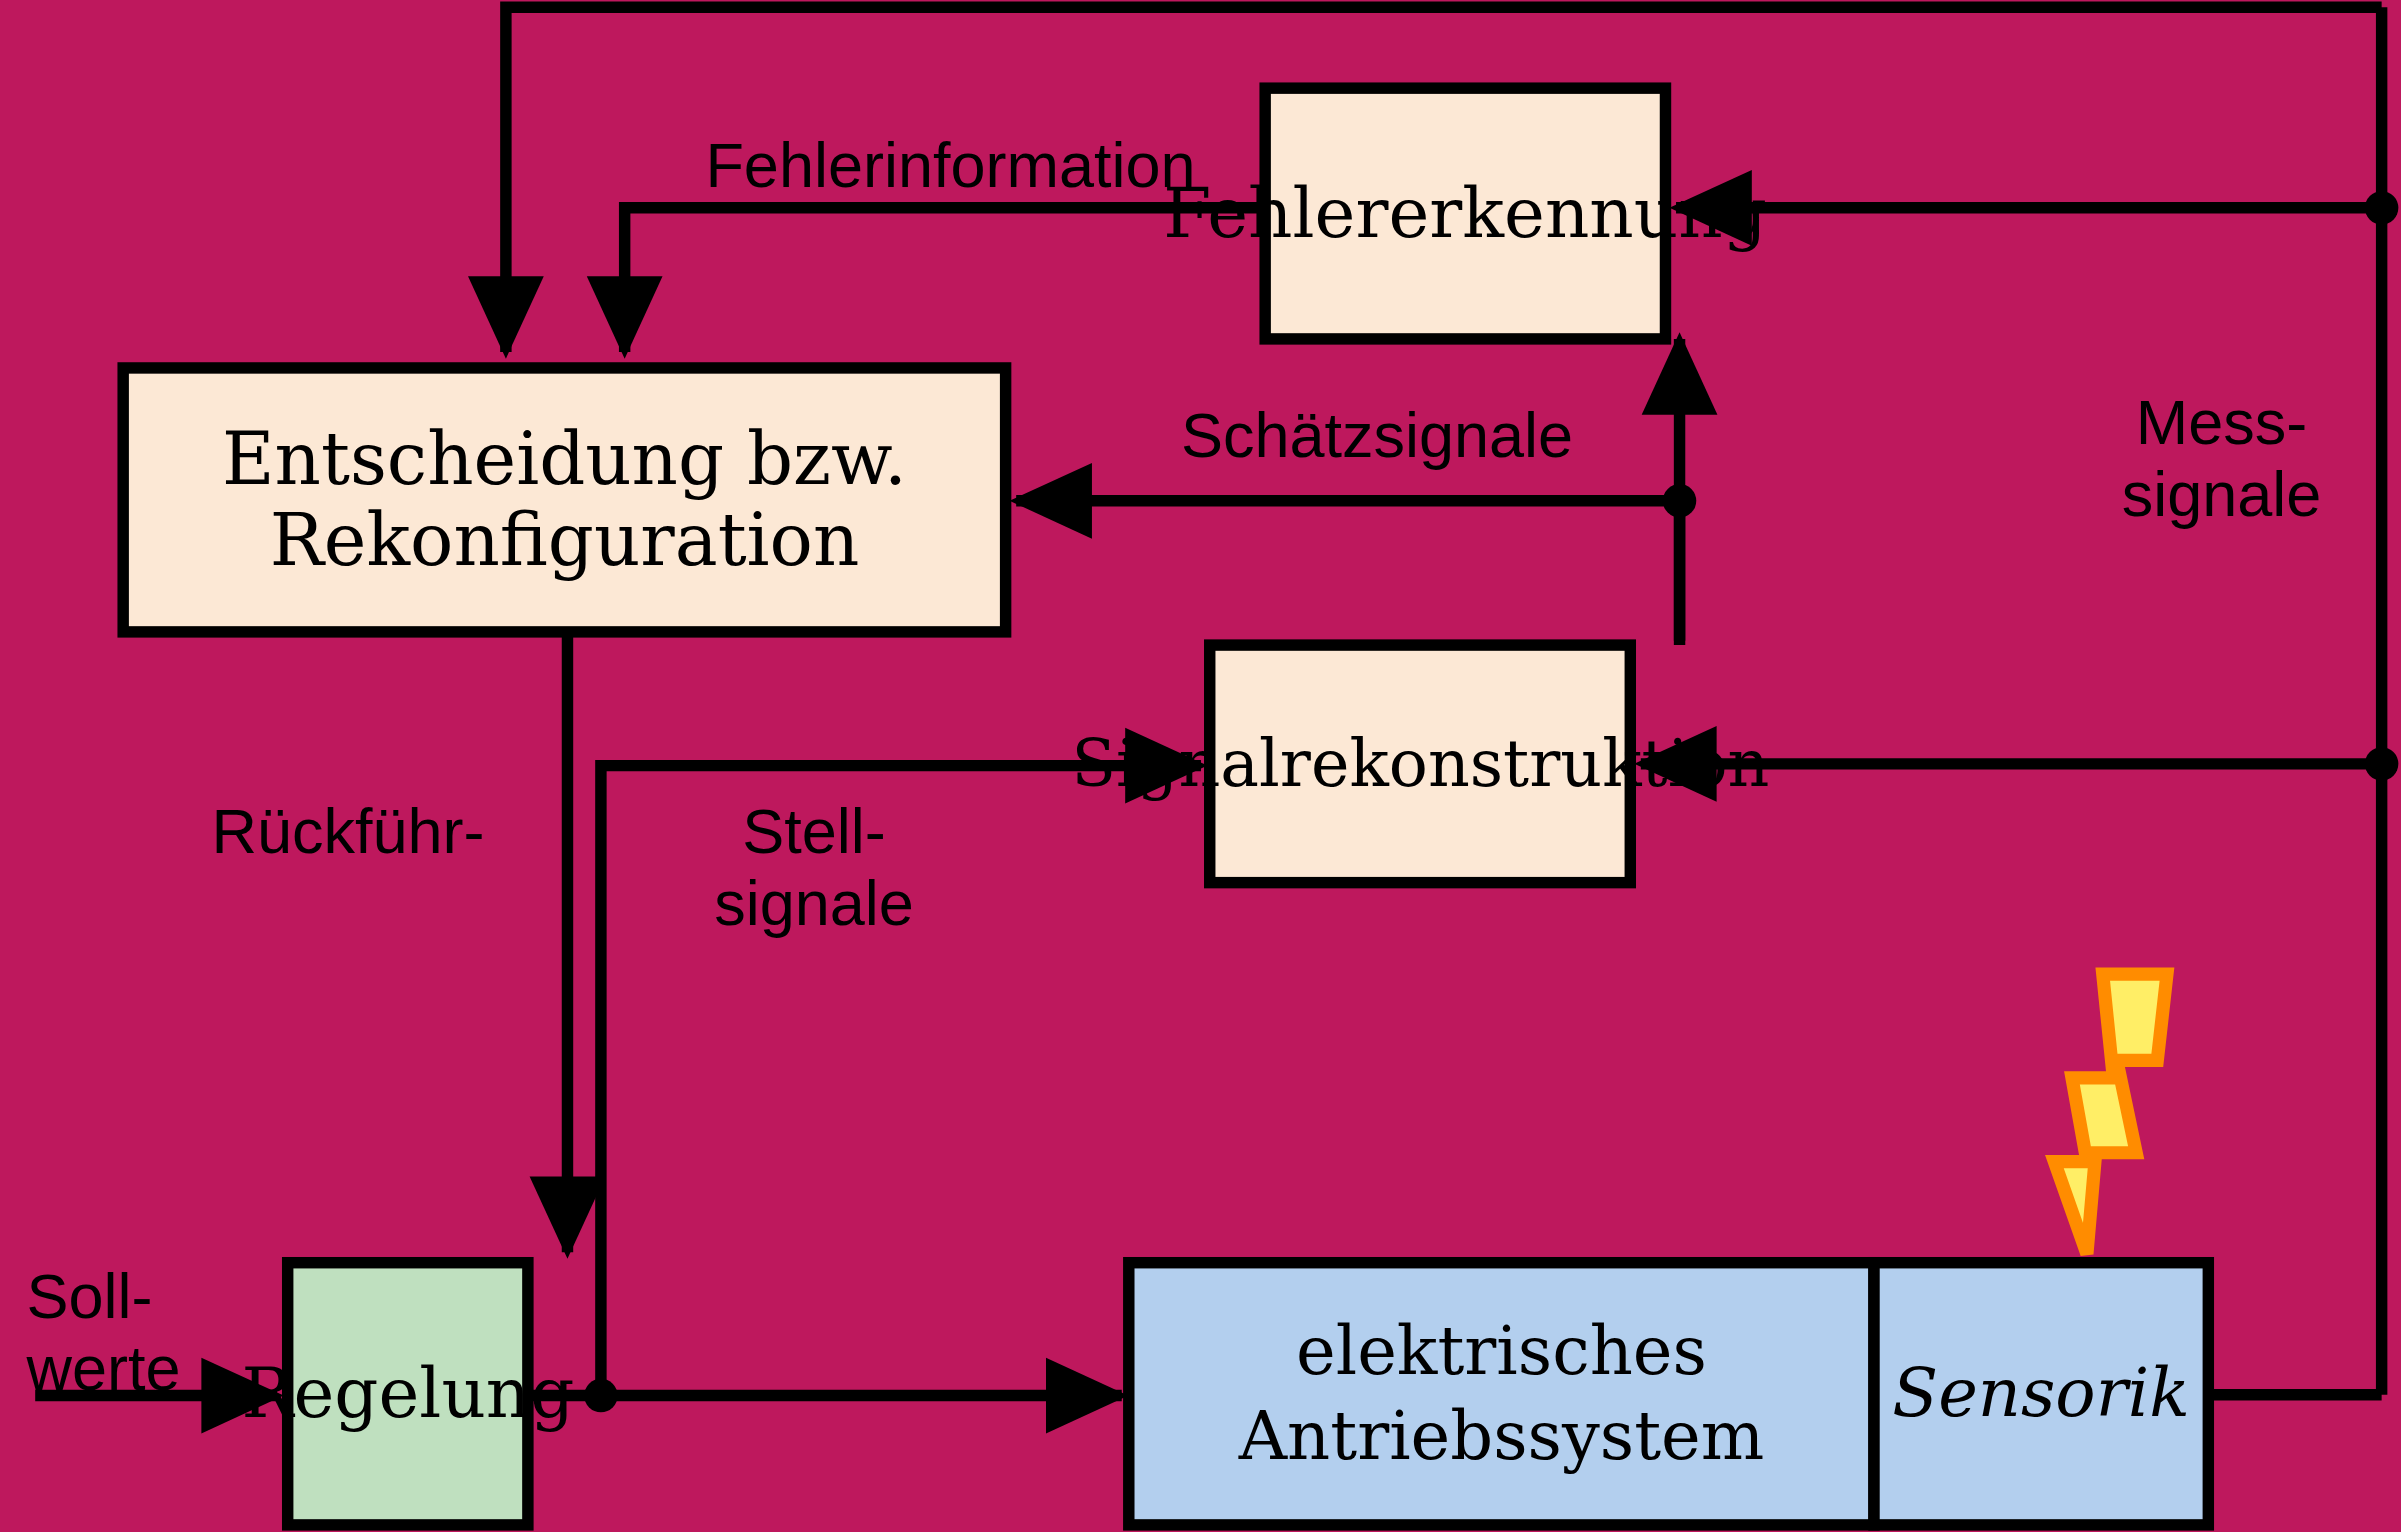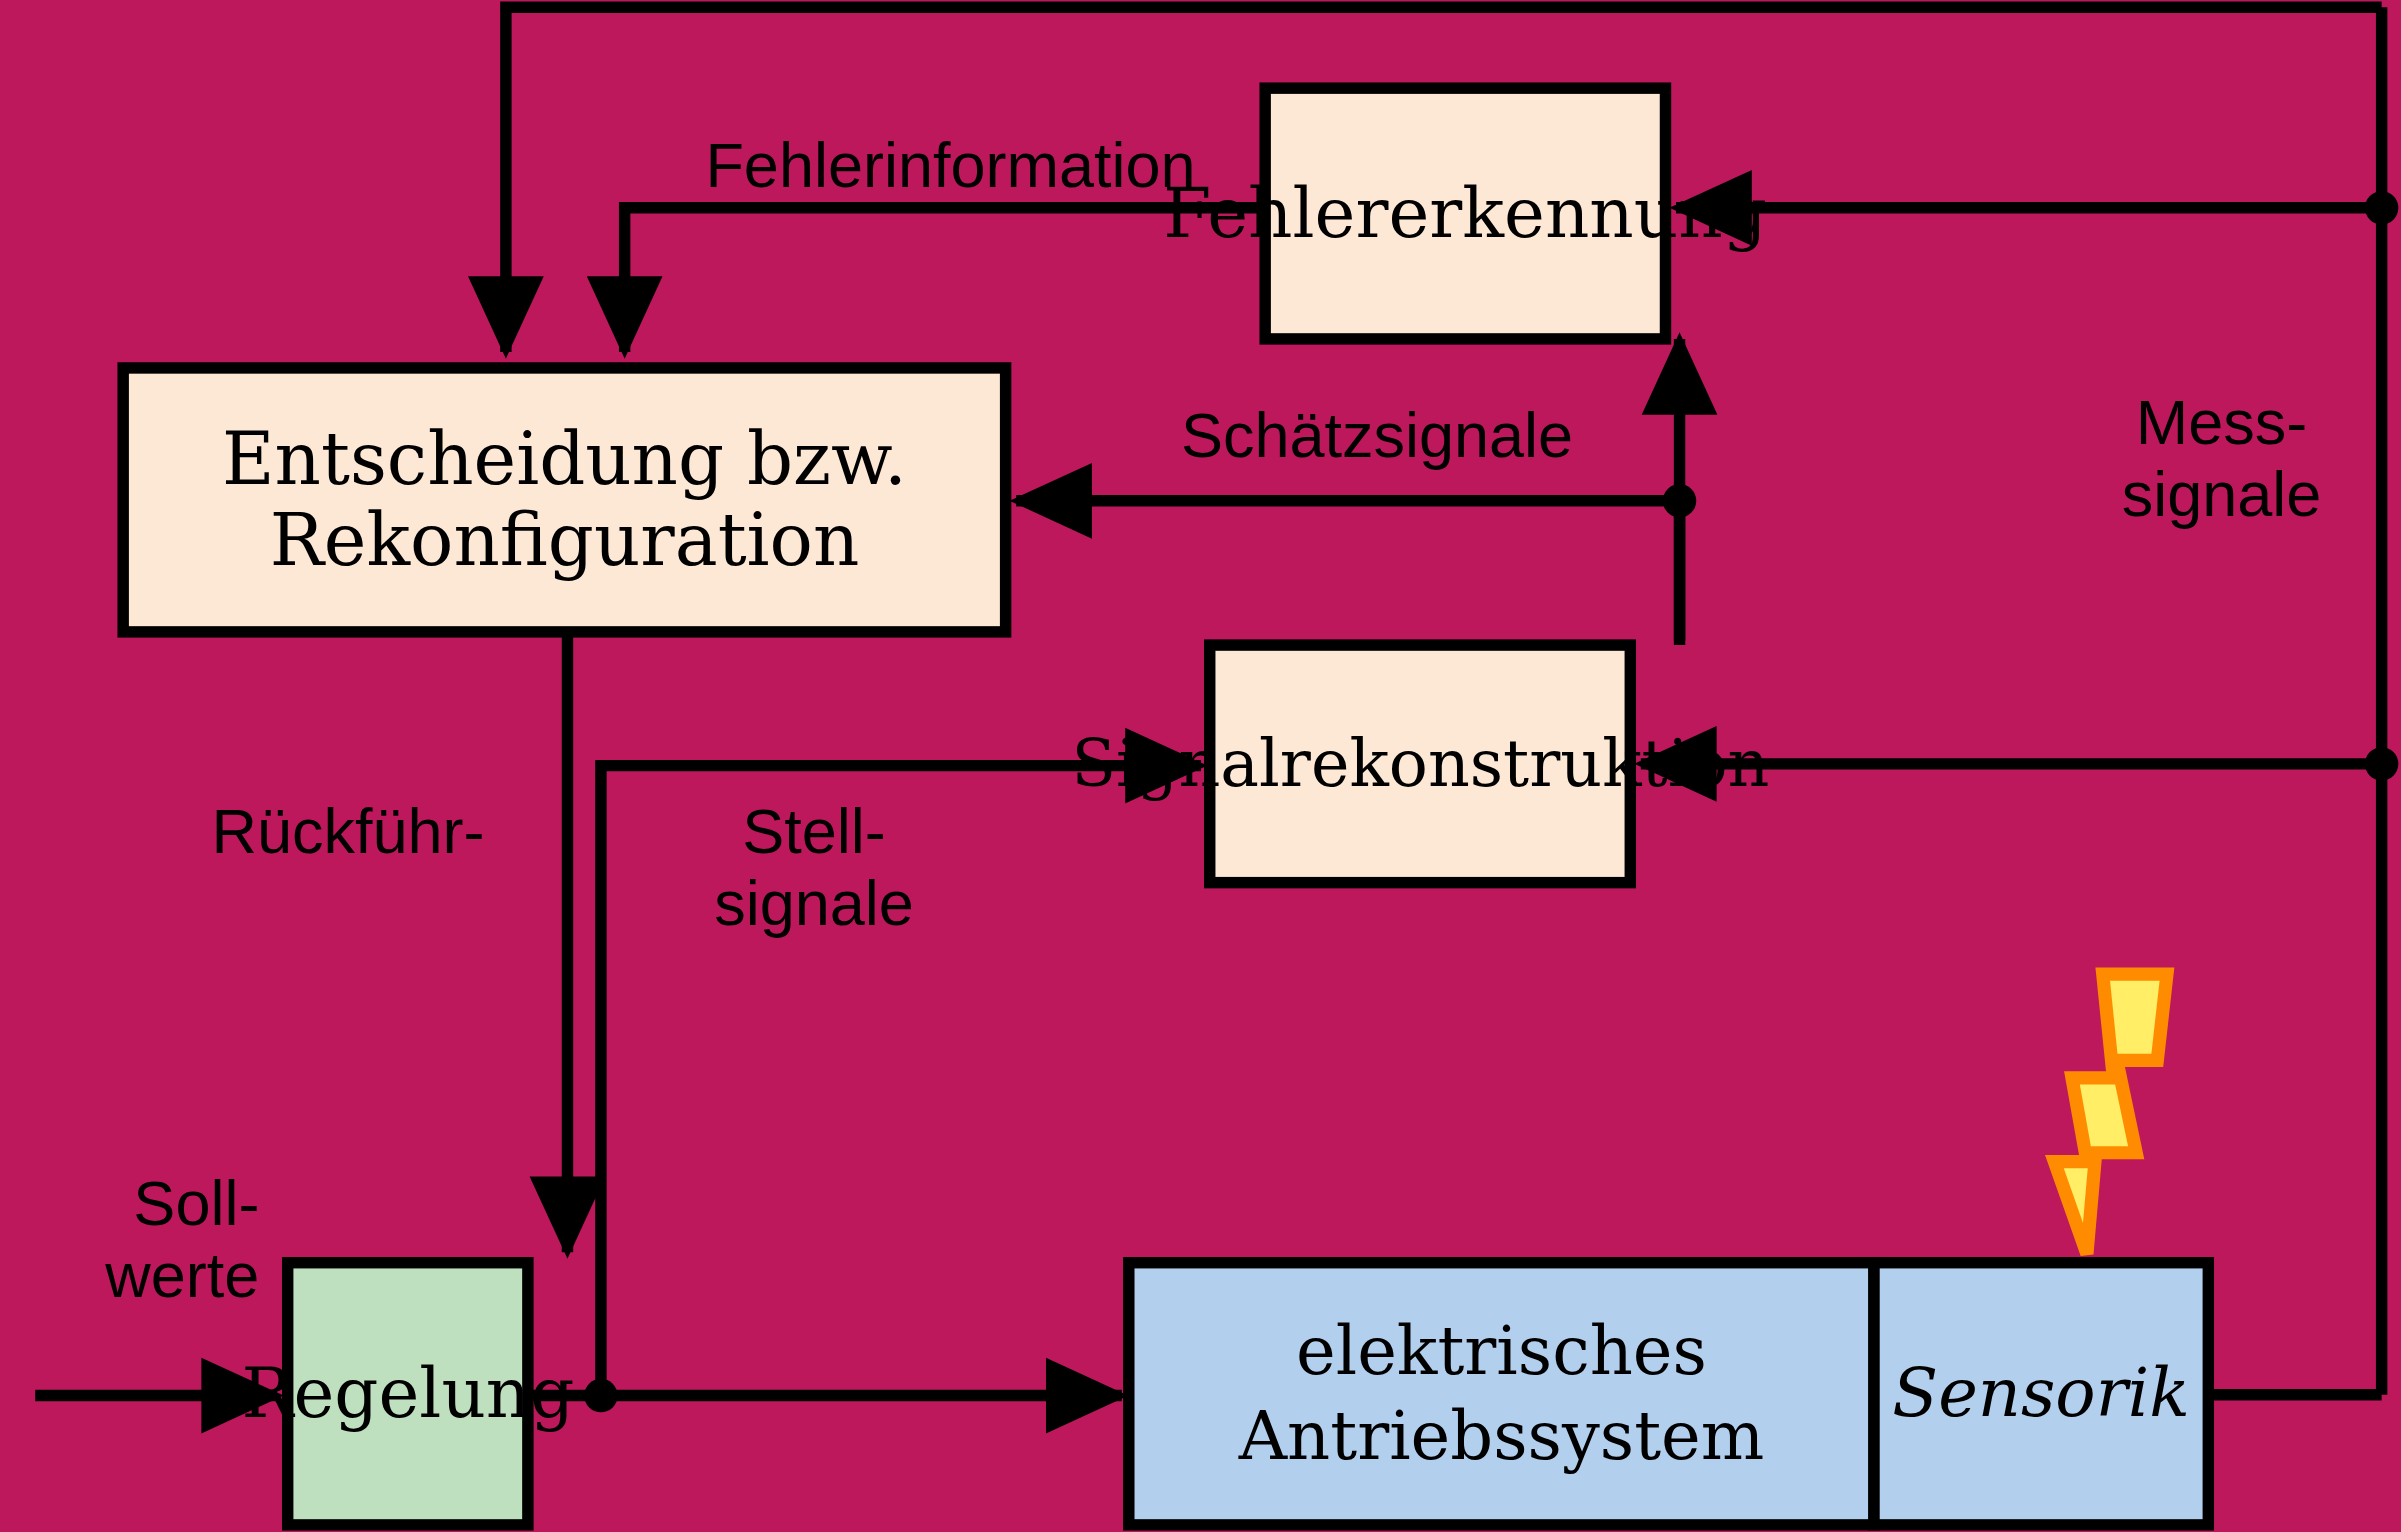--- a/index.html
+++ b/index.html
@@ -127,19 +127,19 @@
 
   <div class="edgelabel" style="left:141px;top:796px;width:414px;font-size:63px;text-align:center;">
     <div>Rückführ-</div>
   </div>
 
   <div class="edgelabel" style="left:695px;top:796px;width:238px;font-size:63px;text-align:center;">
     <div>Stell-</div>
     <div>signale</div>
   </div>
 
-  <div class="edgelabel" style="left:26.4px;top:1168px;width:233px;font-size:63px;text-align:right;">
+  <div class="edgelabel" style="left:26.4px;top:1261px;width:233px;font-size:63px;text-align:left;">
     <div>Soll-</div>
     <div>werte</div>
   </div>
 
 </div>
 
 
 </body></html>

